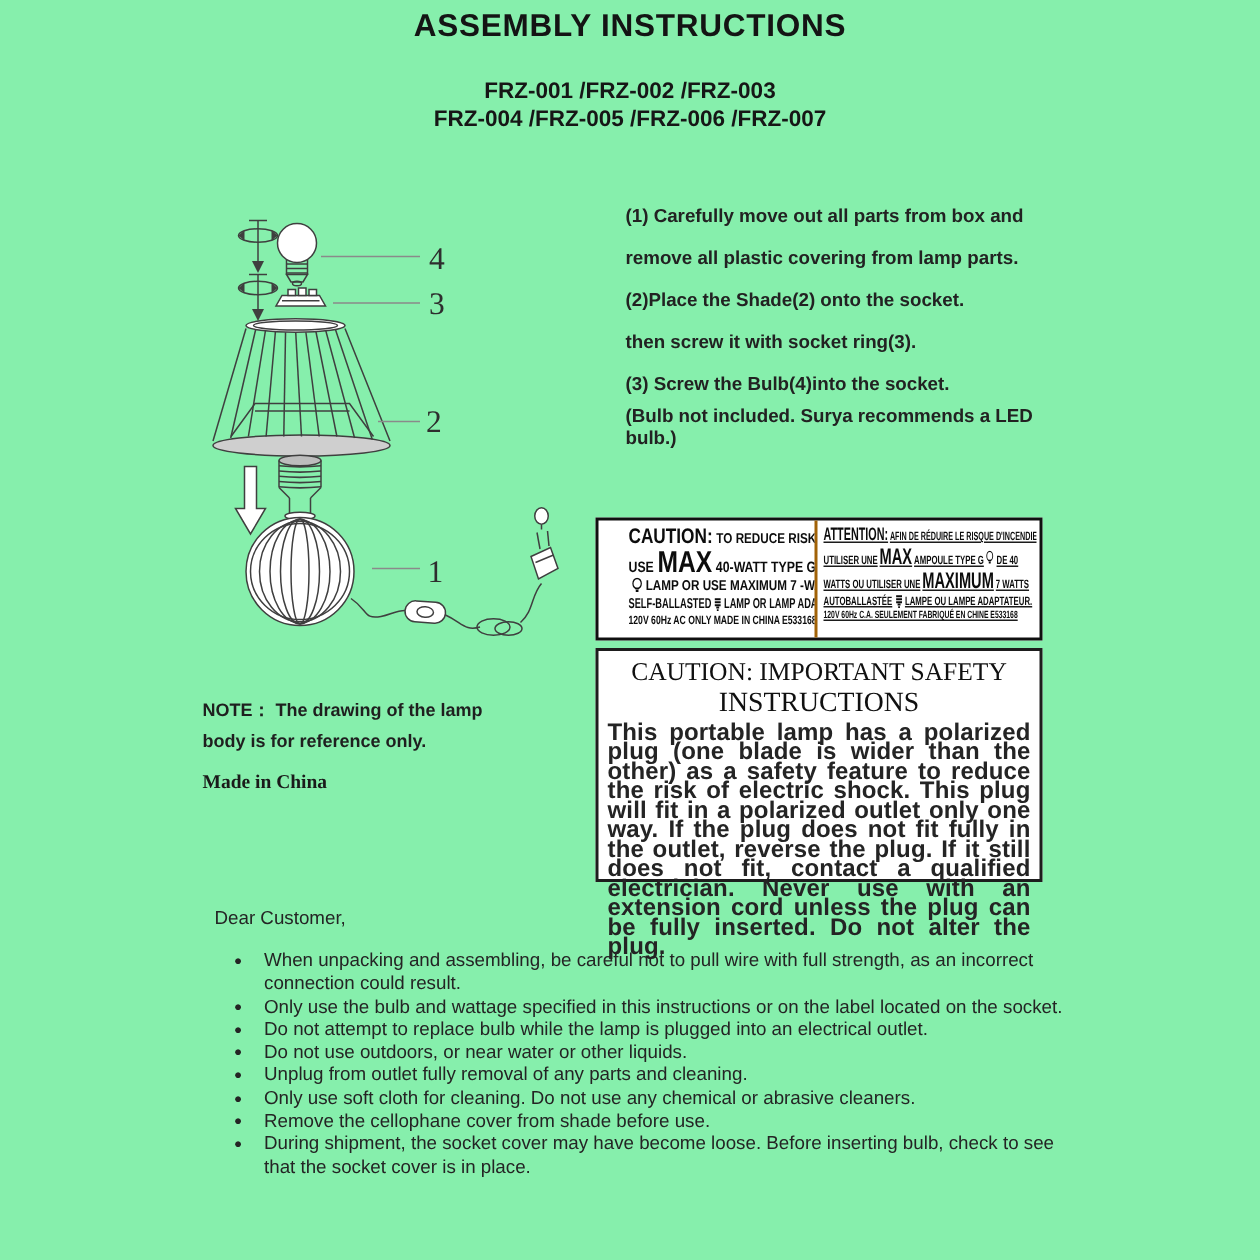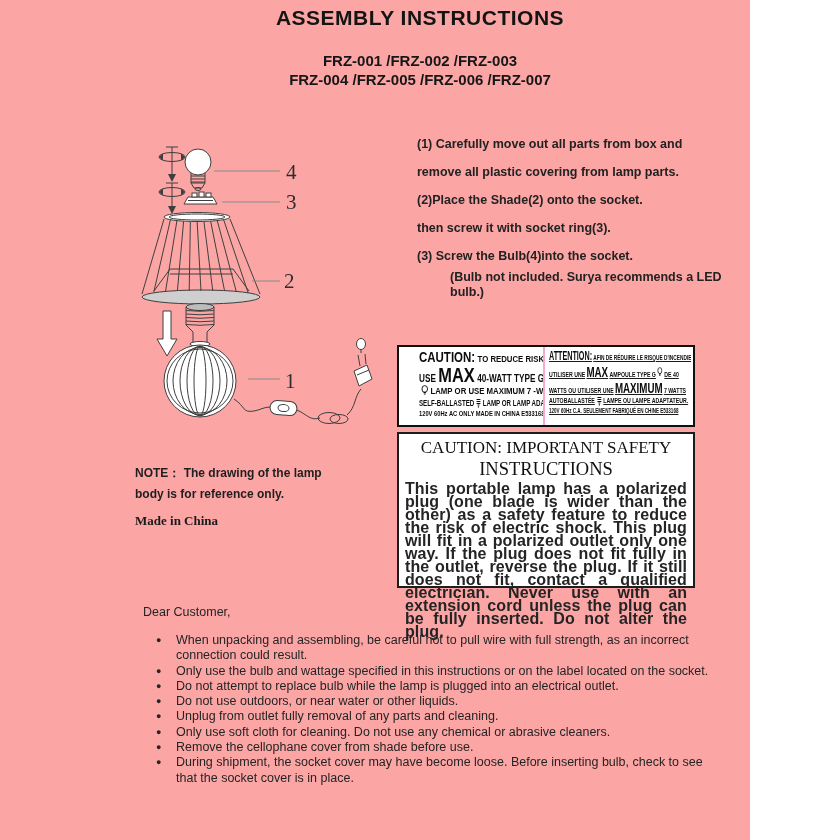--- a/index.html
+++ b/index.html
@@ -1,38 +1,38 @@
 <!DOCTYPE html>
 <html><head>
 <meta charset="utf-8">
 <style>
   html,body{margin:0;padding:0;background:#fff;}
   body{width:840px;height:840px;font-family:"Liberation Sans",sans-serif;color:#1b1b1b;}
-  .page{position:relative;width:750px;height:840px;background:#fca5a5;overflow:hidden;}
+  .page{position:relative;width:840px;height:840px;background:#86efac;overflow:hidden;}
 
   .title{position:absolute;top:6px;left:0;width:840px;text-align:center;
          font-size:21px;font-weight:bold;letter-spacing:.5px;color:#141414;}
   .models{position:absolute;top:51px;left:0;width:840px;text-align:center;
           font-size:15px;font-weight:bold;line-height:19px;color:#161616;}
 
   .diagram-svg{position:absolute;left:130px;top:135px;}
   .part-num{position:absolute;font-family:"Liberation Serif","DejaVu Serif",serif;
             font-size:21px;color:#2e2e2e;line-height:22px;}
   #pn4{left:286px;top:161px;} #pn3{left:286px;top:191px;}
   #pn2{left:284px;top:270px;} #pn1{left:285px;top:370px;}
 
   .steps{position:absolute;left:417px;top:136px;width:296px;
          font-size:12.5px;font-weight:bold;color:#222;}
   .step-line{line-height:17px;margin-bottom:11px;white-space:nowrap;}
-  .step-wrap{line-height:15px;margin-top:-6px;white-space:normal;width:292px;margin-left:33px;}
+  .step-wrap{line-height:15px;margin-top:-6px;white-space:normal;width:292px;}
 
   .caution-label{position:absolute;left:397px;top:345px;width:298px;height:82px;
                  border:2px solid #101010;display:flex;box-sizing:border-box;background:#fff;}
   .cl-col{box-sizing:border-box;padding:2px 3px 0 4px;overflow:hidden;}
-  .cl-en{width:146px;border-right:2px solid #f9a8d4;padding-left:20px;}
+  .cl-en{width:146px;border-right:2px solid #a16207;padding-left:20px;}
   .cl-fr{width:146px;text-decoration:underline;}
   .cl-line{display:flex;align-items:baseline;white-space:nowrap;font-weight:bold;color:#0c0c0c;
            transform-origin:0 50%;}
   .sx82{transform:scaleX(.82);} .sx72{transform:scaleX(.72);} .sx65{transform:scaleX(.65);}
   .sx60{transform:scaleX(.60);}
   .cl-h-en{font-size:14px;line-height:16px;margin-right:3px;}
   .cl-h-fr{font-size:12px;line-height:14px;margin-right:2px;}
   .cl-s10{font-size:10px;} .cl-s95{font-size:9.5px;}
   .cl-s8{font-size:8px;} .cl-s7{font-size:7px;}
   .cl-max-en{font-size:20px;line-height:18px;margin:0 3px;}

